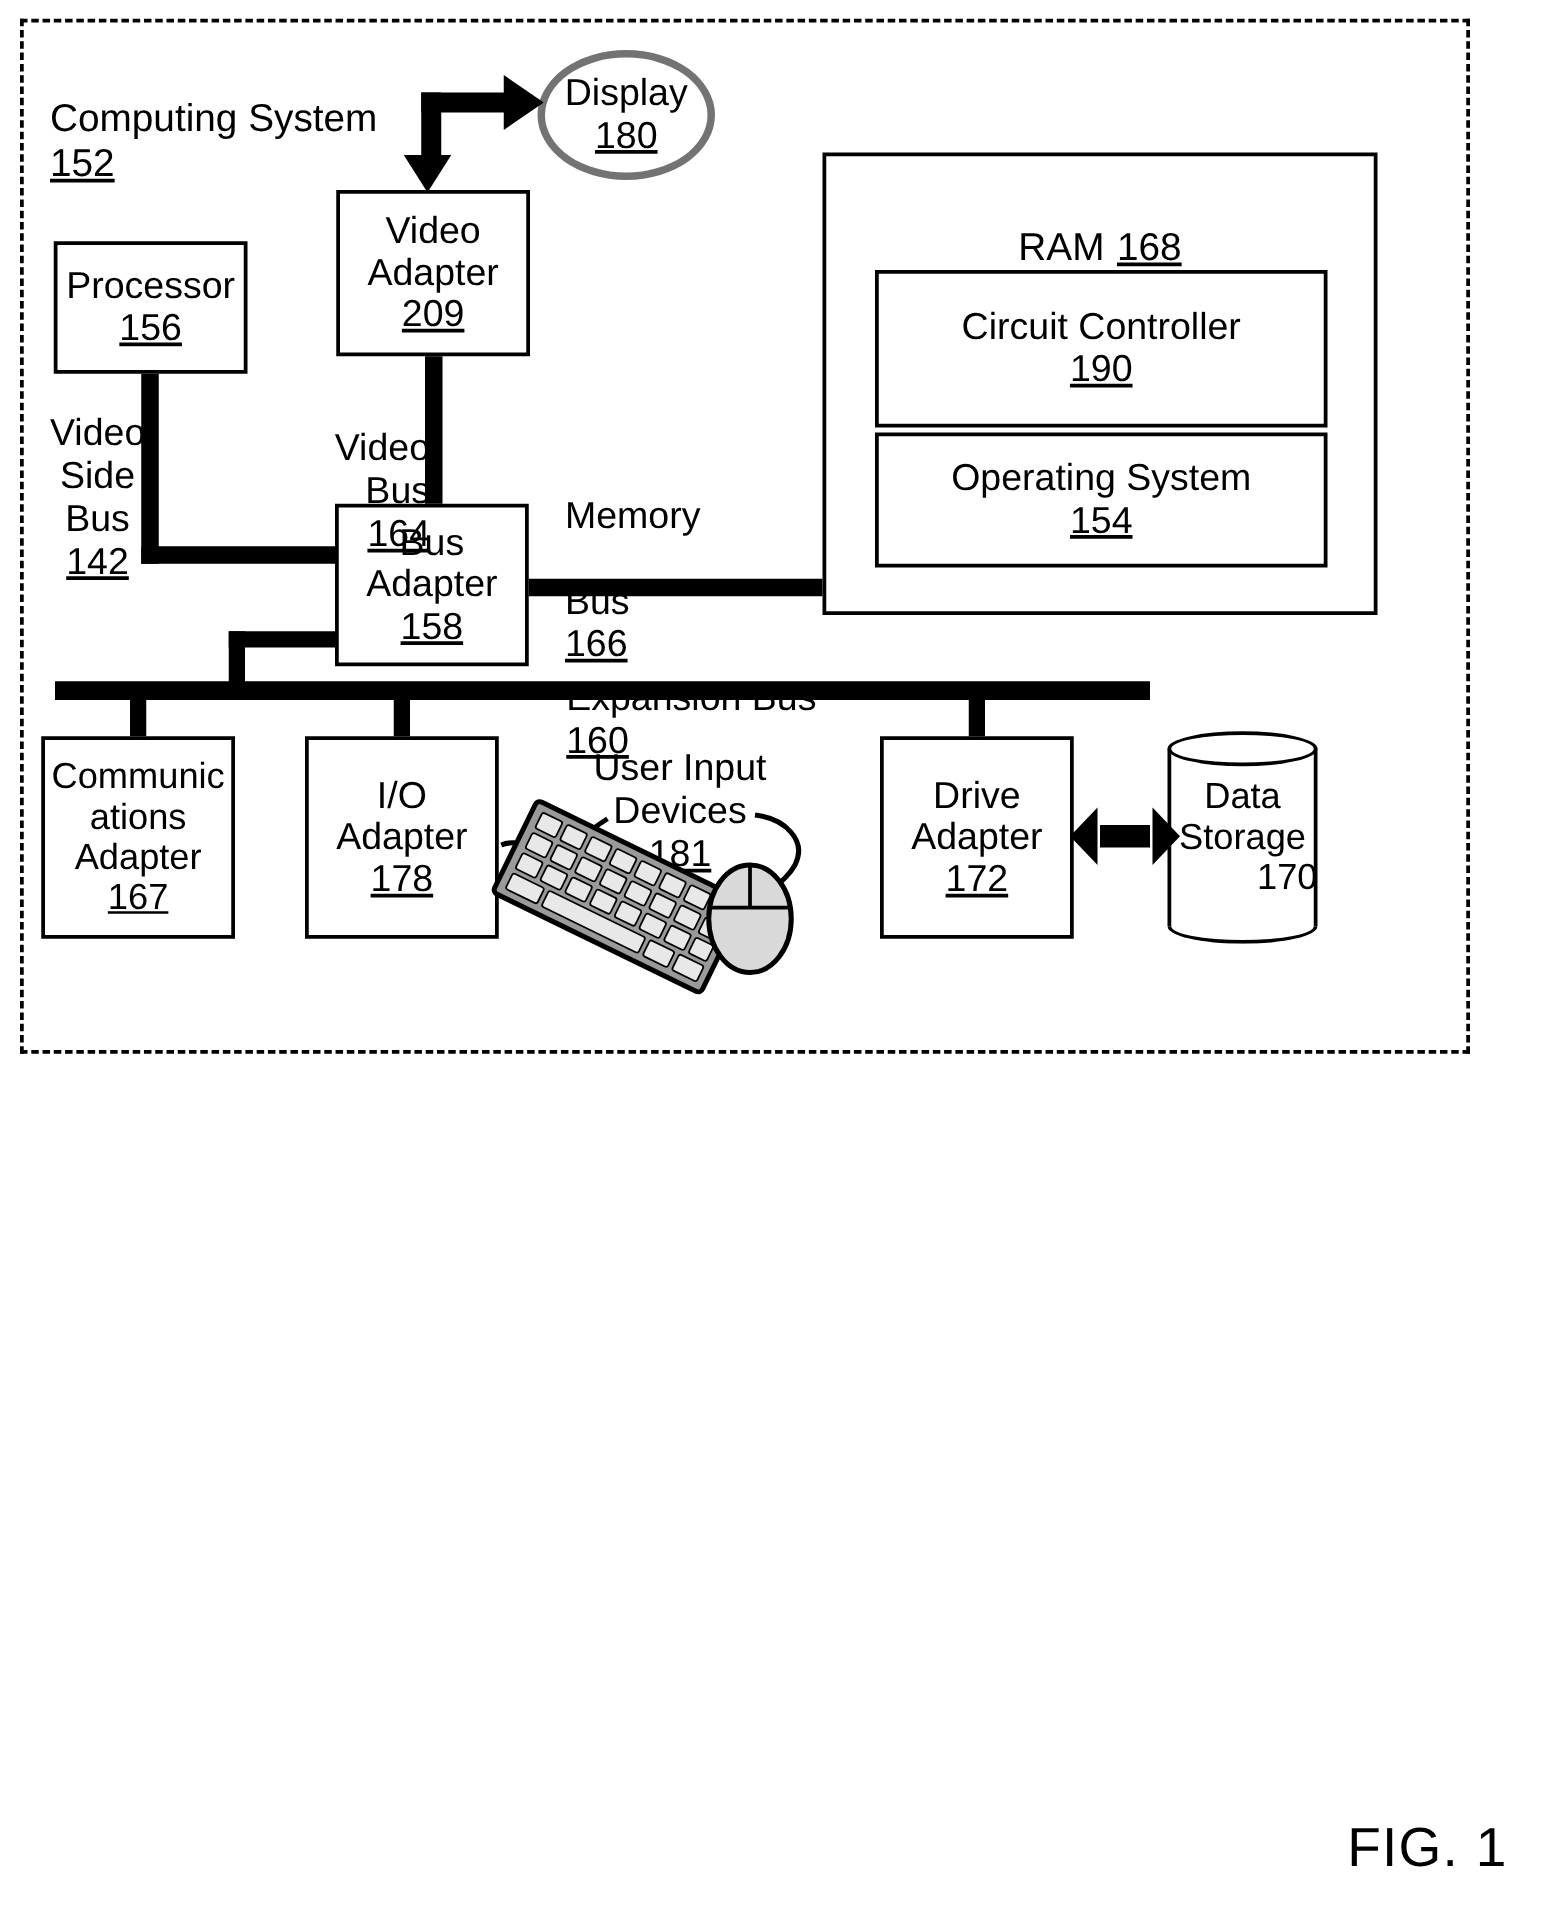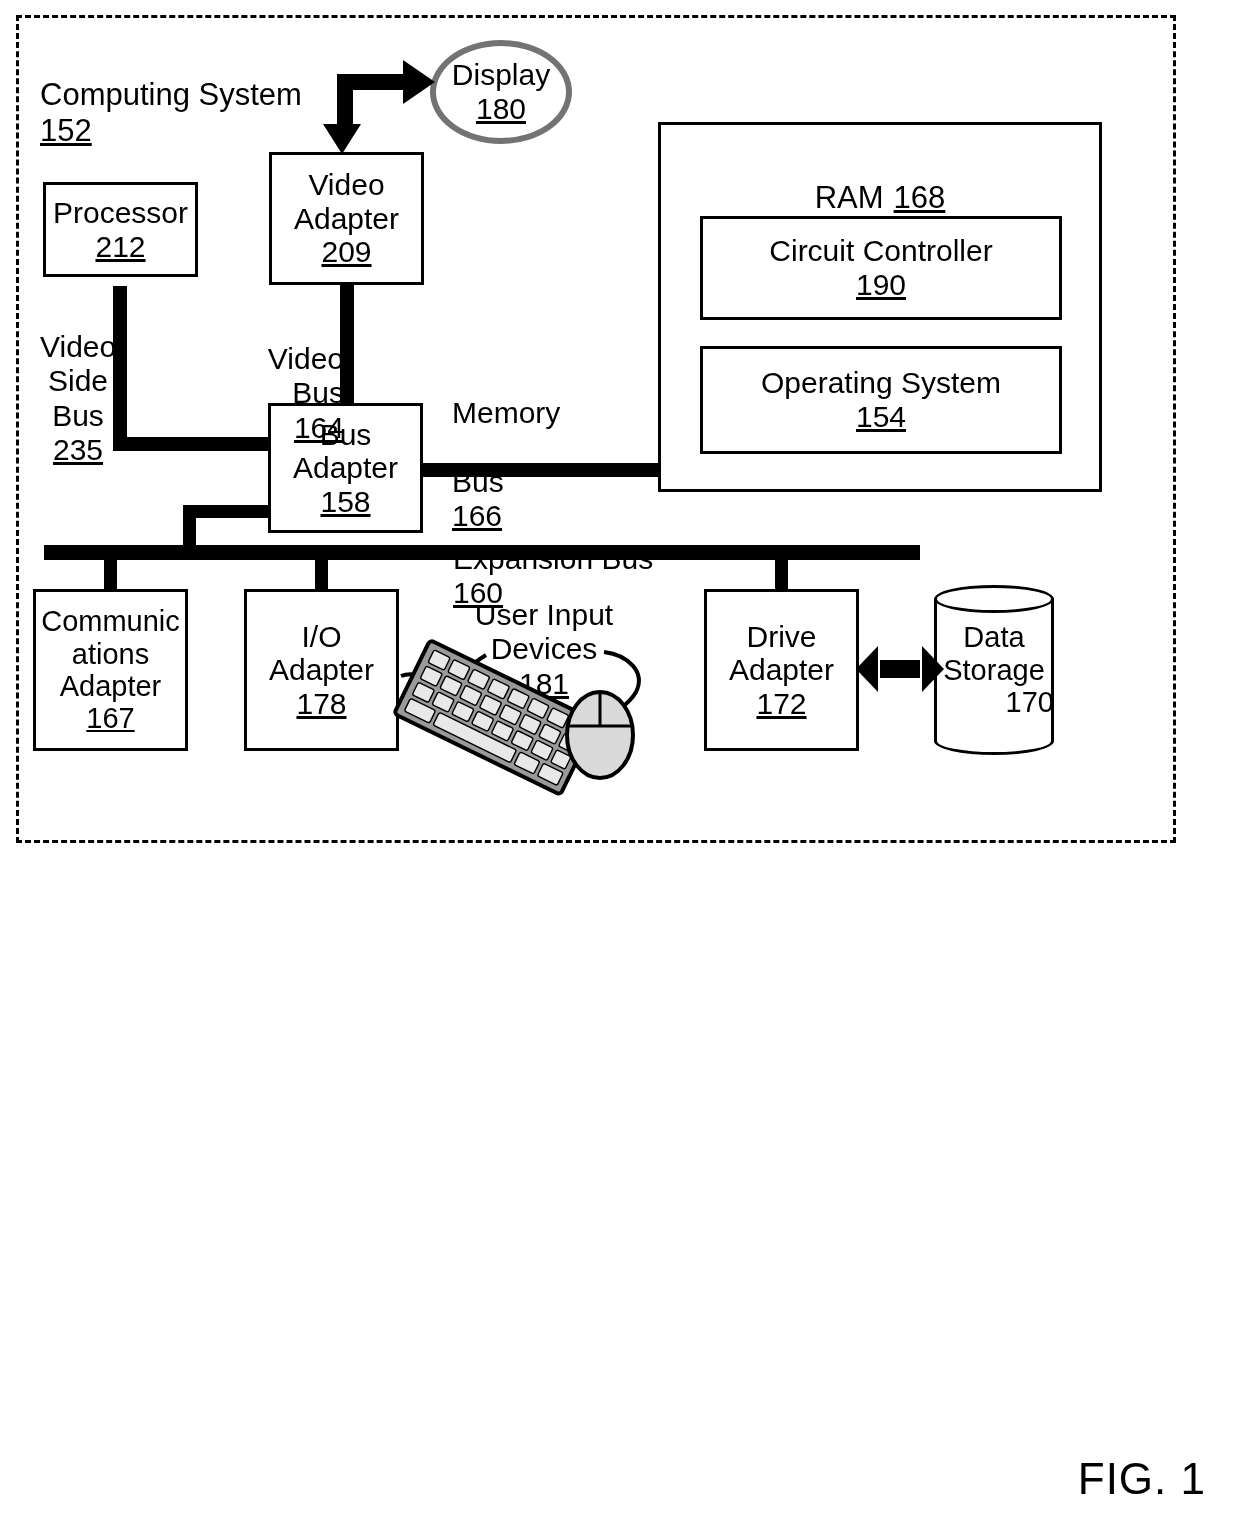--- a/index.html
+++ b/index.html
@@ -235,23 +235,23 @@
     </g>
 
     <path d="M604,652 C 628,655 646,672 636,692 C 626,710 608,712 606,726 C 605,736 600,742 592,748" fill="none" stroke="#000" stroke-width="4"></path>
 
     <ellipse cx="600" cy="735" rx="33" ry="43" fill="#d9d9d9" stroke="#000" stroke-width="4"></ellipse>
     <path d="M567,726 L633,726" stroke="#000" stroke-width="3" fill="none"></path>
     <path d="M600,692 L600,726" stroke="#000" stroke-width="3" fill="none"></path>
   </g>
 </svg>
 
-<div class="node boxed fs-30" style="left:43px; top:182px; width:155px; height:95px;">
+<div class="node boxed fs-30" style="left:43px; top:193px; width:155px; height:106px;">
   <span class="ttl">Processor</span>
-  <span class="ref">212</span>
+  <span class="ref">156</span>
 </div>
 
 <div class="node boxed fs-30" style="left:269px; top:152px; width:155px; height:133px;">
   <span class="ttl">Video
 Adapter</span>
   <span class="ref">209</span>
 </div>
 
 <div class="node fs-30" id="display-node" style="left:430px; top:40px; width:142px; height:104px;">
   <span class="ttl">Display</span>
@@ -264,21 +264,21 @@
   <span class="ref">158</span>
 </div>
 
 <div class="node boxed" style="left:658px; top:122px; width:444px; height:370px; justify-content:flex-start; padding-top:16px;">
   <div class="fs-31" style="display:flex; gap:10px;margin-top:40px;">
     <span class="ttl">RAM</span>
     <span class="ref">168</span>
   </div>
 </div>
 
-<div class="node boxed fs-30" style="left:700px; top:216px; width:362px; height:104px;align-items:center;">
+<div class="node boxed fs-30" style="left:700px; top:216px; width:362px; height:126px;align-items:center;">
   <span class="ttl">Circuit Controller</span>
   <span class="ref">190</span>
 </div>
 
 <div class="node boxed fs-30" style="left:700px; top:346px; width:362px; height:108px;">
   <span class="ttl">Operating System</span>
   <span class="ref">154</span>
 </div>
 
 <div class="node boxed fs-29" style="left:33px; top:589px; width:155px; height:162px;">
@@ -308,21 +308,21 @@
     <span class="ttl">Data
 Storage</span>
     <span class="ref">170</span>
   </div>
 </div>
 
 <div class="label fs-30 center" style="left:40px; top:296px; width:76px;">
   <span class="ttl">Video
 Side
 Bus</span>
-  <span class="ref">235</span>
+  <span class="ref">142</span>
 </div>
 
 <div class="label fs-30" style="left:214px; top:308px; width:130px; text-align:right;">
   <span class="ttl">Video Bus</span>
   <span class="ref">164</span>
 </div>
 
 <div class="label fs-30" style="left:452px; top:362px; width:180px;">
   <span class="ttl" style="display: block;">Memory</span>
   <span style="display: block;"><span>Bus </span>

